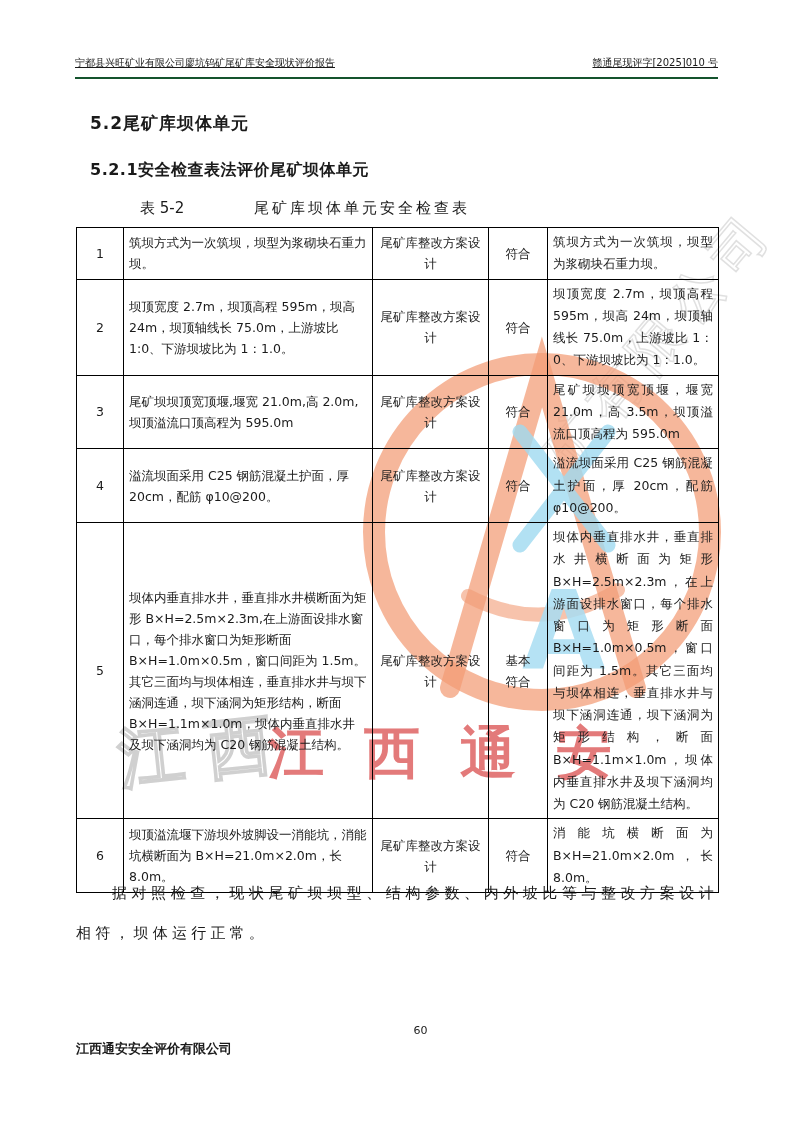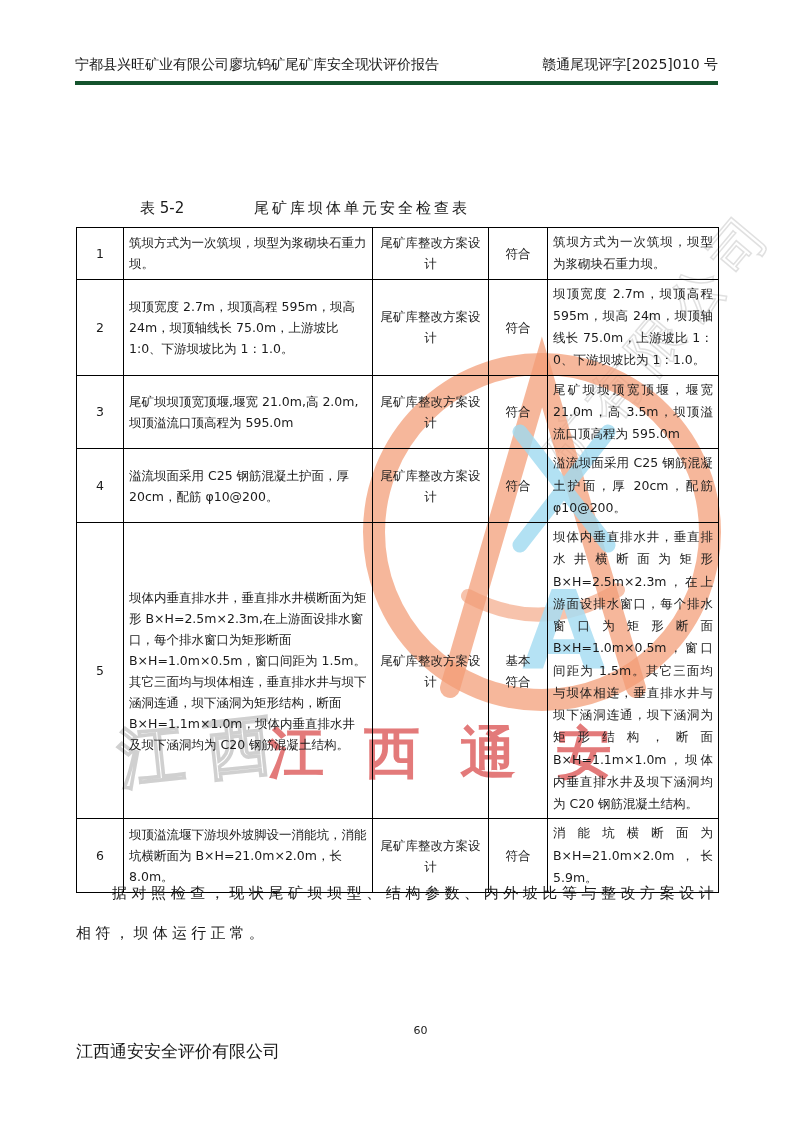--- a/index.html
+++ b/index.html
@@ -21,21 +21,21 @@
     position:absolute; left:118px; top:706px;
     font-size:66px; font-weight:bold; letter-spacing:22px;
     color:transparent; -webkit-text-stroke:1.5px rgba(170,170,170,0.55);
     transform:rotate(-6deg); white-space:nowrap;
   }
   
   .content { position:absolute; inset:0; z-index:1; }
   .hdr {
     position:absolute; top:56px; left:75px; width:643px;
     display:flex; justify-content:space-between; align-items:flex-end;
-    font-size:14px; padding-bottom:7px; border-bottom:4px solid #14532d;
+    font-size:10px; padding-bottom:7px; border-bottom:2px solid #14532d;text-decoration:underline;
   }
   .h1 { position:absolute; top:112px; left:90px; font-size:17px; font-weight:bold; letter-spacing:1px; }
   .h2 { position:absolute; top:160px; left:90px; font-size:16px; font-weight:bold; letter-spacing:0.5px; }
   .caption { position:absolute; top:199px; left:76px; width:642px; font-size:15px; }
   .caption .cap-label { position:absolute; left:64px; }
   .caption .cap-title { position:absolute; left:178px; letter-spacing:3px; }
   table.check {
     position:absolute; top:227px; left:76px; width:642px;
     border-collapse:collapse; table-layout:fixed;
     font-size:12.5px; line-height:1.68; background:transparent;
@@ -55,21 +55,21 @@
   td.c-note-cell { text-align:justify; line-height:1.78; }
   tr.hdr-row { height:44px; }
   tr.r1 { height:43px; } tr.r2 { height:88px; } tr.r3 { height:68px; }
   tr.r4 { height:71px; } tr.r5 { height:256px; } tr.r6 { height:64px; }
   .para {
     position:absolute; top:873px; left:76px; width:642px;
     font-size:15px; line-height:40px; letter-spacing:4.2px;
     text-indent:2.4em; text-align:justify;
   }
   .pageno { position:absolute; top:1024px; left:0; width:100%; text-align:center; font-size:11px;padding-left:48px; }
-  .company { position:absolute; top:1040px; left:76px; font-size:17px; }
+  .company { position:absolute; top:1040px; left:76px; font-size:13px;font-weight:bold; }
 </style>
 </head>
 <body>
 
 <div class="page">
 
   <div class="watermark">
     <svg width="793" height="1122" viewBox="0 0 793 1122">
 
       <text x="470" y="400" font-size="54" letter-spacing="10" fill="none" stroke="#c6c6c6" stroke-opacity="0.55" stroke-width="1.5" transform="rotate(-50 600 330)">矿有限公司</text>
@@ -87,20 +87,22 @@
     <div class="wm-red">江西通安</div>
   </div>
 
   <div class="content">
 
     <div class="hdr">
       <span>宁都县兴旺矿业有限公司廖坑钨矿尾矿库安全现状评价报告</span>
       <span>赣通尾现评字[2025]010 号</span>
     </div>
 
+    <div class="h1">5.2尾矿库坝体单元</div>
+    <div class="h2">5.2.1安全检查表法评价尾矿坝体单元</div>
 
     <div class="caption">
       <span class="cap-label">表 5-2</span>
       <span class="cap-title">尾矿库坝体单元安全检查表</span>
     </div>
 
     <table class="check">
       <colgroup>
         <col class="c-no">
           <col class="c-item">
@@ -145,21 +147,21 @@
           <div>基本</div>
           <div>符合</div>
         </td>
         <td class="c-note-cell">坝体内垂直排水井，垂直排水井横断面为矩形 B×H=2.5m×2.3m，在上游面设排水窗口，每个排水窗口为矩形断面 B×H=1.0m×0.5m，窗口间距为 1.5m。其它三面均与坝体相连，垂直排水井与坝下涵洞连通，坝下涵洞为矩形结构，断面 B×H=1.1m×1.0m，坝体内垂直排水井及坝下涵洞均为 C20 钢筋混凝土结构。</td>
       </tr>
       <tr class="r6">
         <td class="c-center">6</td>
         <td class="c-left">坝顶溢流堰下游坝外坡脚设一消能坑，消能坑横断面为 B×H=21.0m×2.0m，长 8.0m。</td>
         <td class="c-center">尾矿库整改方案设计</td>
         <td class="c-center">符合</td>
-        <td class="c-note-cell">消能坑横断面为 B×H=21.0m×2.0m，长 5.9m。</td>
+        <td class="c-note-cell">消能坑横断面为 B×H=21.0m×2.0m，长 8.0m。</td>
       </tr>
     </tbody>
       </table>
 
     <div class="para">据对照检查，现状尾矿坝坝型、结构参数、内外坡比等与整改方案设计相符，坝体运行正常。</div>
 
     <div class="pageno">60</div>
     <div class="company">江西通安安全评价有限公司</div>
 
   </div>

